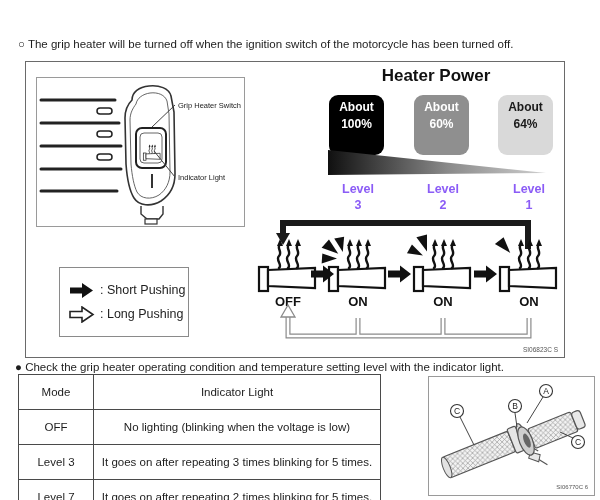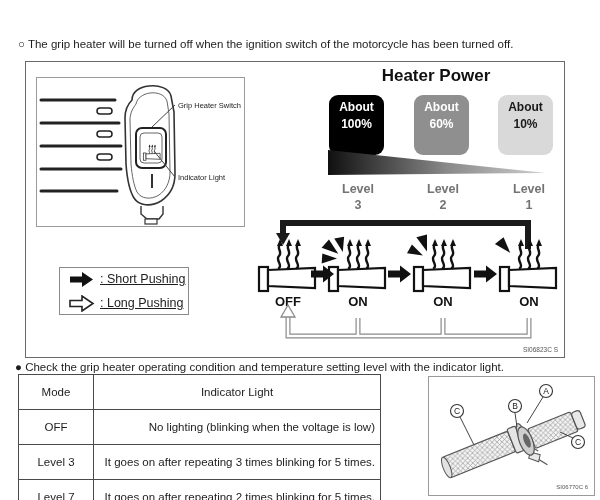--- a/index.html
+++ b/index.html
@@ -9,33 +9,33 @@
   svg text{font-family:"Liberation Sans",sans-serif;}
   #top-note{left:18px;top:38px;font-size:11.5px;white-space:nowrap;}
   #panel{left:25px;top:61px;width:538px;height:295px;border:1.5px solid #6a6a6a;}
   #switch-box{left:10px;top:15px;width:207px;height:148px;border:1px solid #9a9a9a;}
   #hp-title{left:300px;top:4px;width:220px;text-align:center;font-weight:bold;font-size:17px;color:#111;}
   .power-box{position:absolute;top:33px;width:55px;height:60px;border-radius:9px;text-align:center;
              font-size:12px;font-weight:600;line-height:1.45;padding-top:4px;box-sizing:border-box;}
   .pb0{left:303px;} .pb1{left:388px;} .pb2{left:472px;}
   #wedge{left:298px;top:85px;}
   .level{position:absolute;top:119px;width:70px;text-align:center;font-weight:bold;
-         font-size:12.5px;line-height:16px;color:#737373;}
+         font-size:12.5px;line-height:16px;color:#8b5cf6;}
   .lv0{left:297px;} .lv1{left:382px;} .lv2{left:468px;}
   #flow{left:228px;top:143px;}
-  #legend-box{left:33px;top:205px;width:130px;height:48px;border:1px solid #8a8a8a;
+  #legend-box{left:33px;top:205px;width:130px;height:70px;border:1px solid #8a8a8a;
               display:flex;flex-direction:column;justify-content:center;gap:7px;
-              padding-left:9px;box-sizing:border-box;text-decoration:underline;}
+              padding-left:9px;box-sizing:border-box;}
   .legend-row{display:flex;align-items:center;gap:5px;font-size:12.5px;white-space:nowrap;}
   #check-note{left:15px;top:361px;font-size:11.5px;white-space:nowrap;}
   #mode-table{left:18px;top:374px;border-collapse:collapse;font-size:11.5px;}
   #mode-table th,#mode-table td{border:1px solid #4a4a4a;padding:10px 5px;height:14px;font-weight:normal;}
   #mode-table th{text-align:center;}
   .col-mode{width:64px;text-align:center;}
-  .col-ind{width:276px;text-align:right;}
+  .col-ind{width:276px;text-align:center;}
   #grip-box{left:428px;top:376px;width:165px;height:118px;border:1px solid #9a9a9a;background:#fff;}
 </style>
 </head>
 <body>
 
 <svg class="abs" width="0" height="0" style="left:0;top:0" aria-hidden="true">
   <defs>
     <g id="grip-sym">
       <rect x="-29" y="-10" width="9" height="24" fill="#fff" stroke="#111" stroke-width="2.2"></rect>
       <polygon points="-20,-7 27,-9 27,11 -20,9" fill="#fff" stroke="#111" stroke-width="2.2"></polygon>
@@ -105,21 +105,21 @@
   <div class="abs power-box pb0" style="color: rgb(255, 255, 255); background: rgb(0, 0, 0);">
     <div>About</div>
     <div>100%</div>
   </div>
   <div class="abs power-box pb1" style="color: rgb(255, 255, 255); background: rgb(143, 143, 143);">
     <div>About</div>
     <div>60%</div>
   </div>
   <div class="abs power-box pb2" style="color: rgb(26, 26, 26); background: rgb(217, 217, 217);">
     <div>About</div>
-    <div>10%</div>
+    <div>64%</div>
   </div>
 
   <svg class="abs" id="wedge" width="226" height="32" viewBox="0 0 226 32">
     <defs>
       <linearGradient id="wg" x1="0" y1="0" x2="1" y2="0">
         <stop offset="0" stop-color="#101010"></stop>
         <stop offset="0.55" stop-color="#8a8a8a"></stop>
         <stop offset="1" stop-color="#cfcfcf"></stop>
       </linearGradient>
     </defs>

